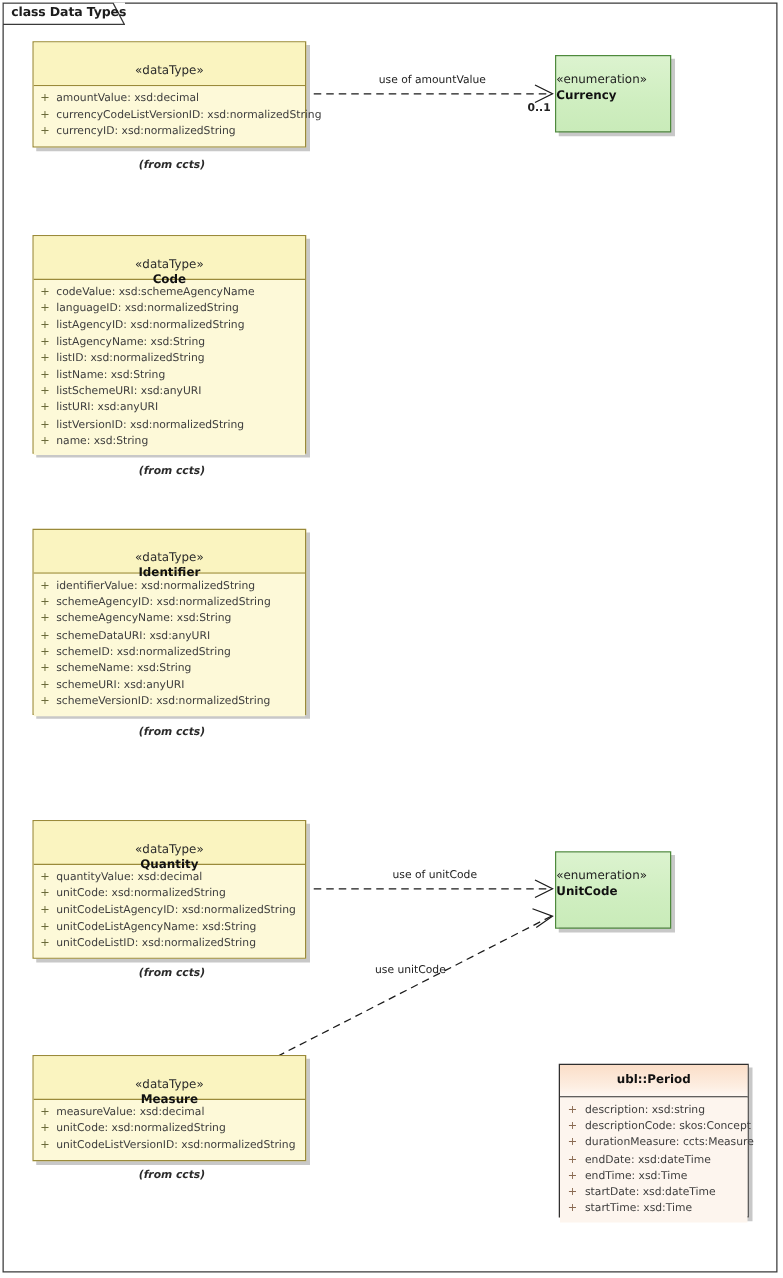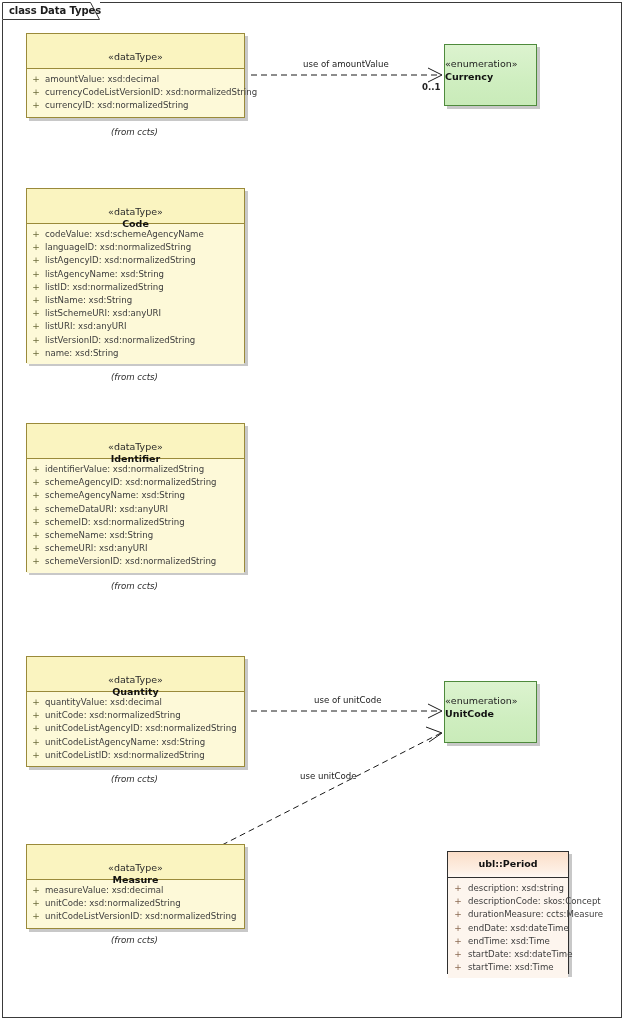--- a/index.html
+++ b/index.html
@@ -122,21 +122,21 @@
     top: 0;
     width: 10px;
     text-align: center;
     color: #6a6a3a;
     font-size: 9px;
   }
   .from-note {
     position: absolute;
     font-size: 8.6px;
     font-style: italic;
-    font-weight: normal;
+    font-weight: bold;
     color: #2a2a2a;
     white-space: nowrap;
     z-index: 3;
   }
 
   
   .uml-enum {
     position: absolute;
     box-sizing: border-box;
     z-index: 3;
@@ -491,21 +491,21 @@
         </div>
         <div class="attr">
           <span class="vis">+</span>
           <span>unitCodeListVersionID: xsd:normalizedString</span>
         </div>
       </div>
     </div>
   </div>
   <div class="from-note" style="left:111px; top:935px;">(from ccts)</div>
 
-  <div class="uml-ext" style="left:447px; top:851px; width:122px; height:123px;">
+  <div class="uml-ext" style="left:447px; top:851px; width:152px; height:123px;">
     <div class="shadow"></div>
     <div class="body">
       <div class="head" style="height:26px;">
         <div class="cname">ubl::Period</div>
       </div>
       <div class="attrs">
         <div class="attr">
           <span class="vis">+</span>
           <span>description: xsd:string</span>
         </div>

